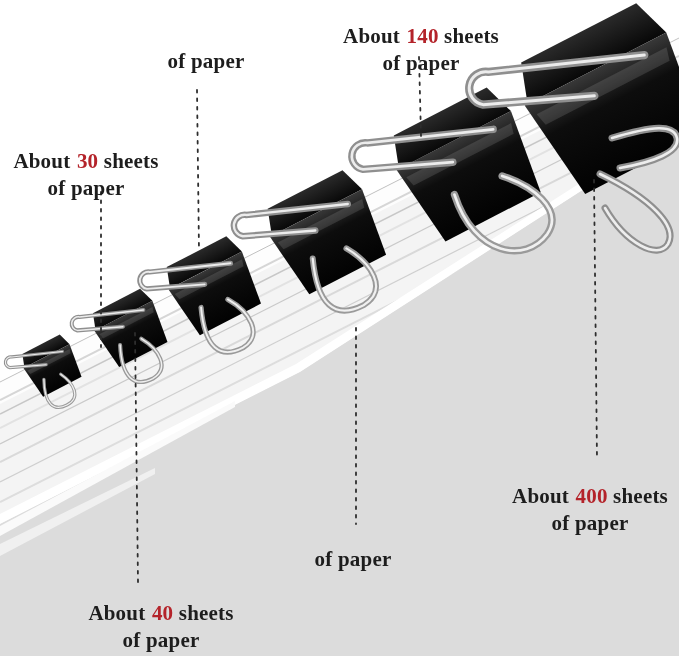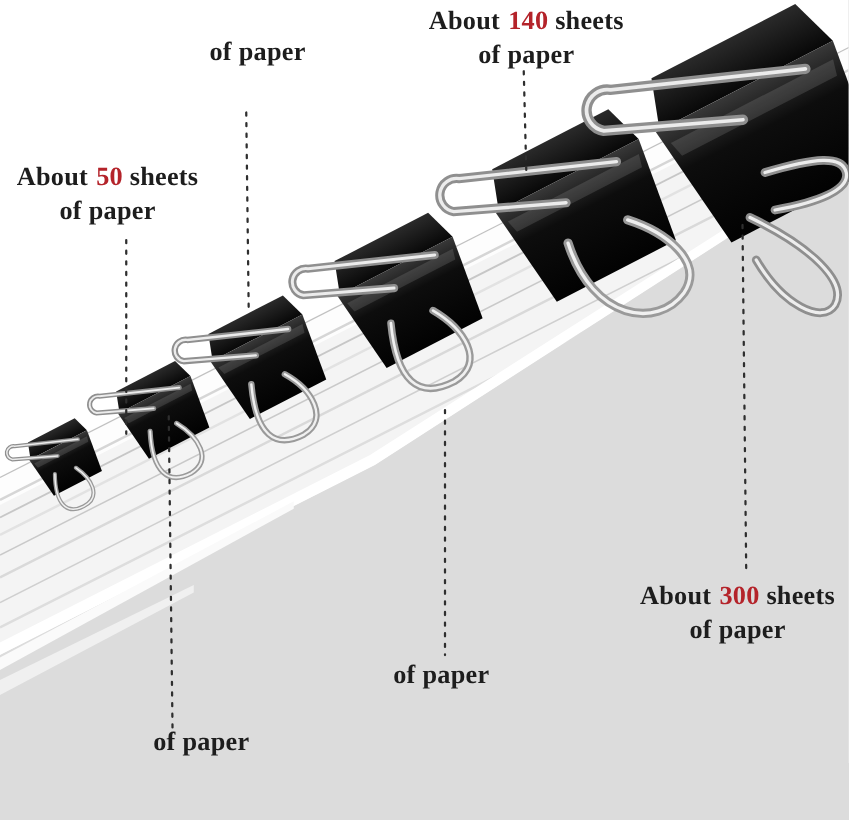--- a/index.html
+++ b/index.html
@@ -12,20 +12,21 @@
   }
   .stage svg{position:absolute;left:0;top:0;}
   .label{
     position:absolute;
     text-align:center;
     font-weight:bold;
     font-size:21px;
     line-height:27px;
     color:var(--text-black,#1d1d1d);
     letter-spacing:0.2px;
+    margin-top:20px;
   }
   .label .num{color:var(--num-red,#b4232a);margin:0 0.26em;}
   .label .pre{margin-right:0.05em;}
 </style>
 </head>
 <body>
 
 <div class="stage">
 
 <svg width="679" height="656" viewBox="0 0 679 656">
@@ -135,39 +136,40 @@
     <line x1="101" y1="192" x2="101" y2="347"></line>
     <line x1="197" y1="90" x2="199" y2="251"></line>
     <line x1="419" y1="57" x2="421" y2="136"></line>
     <line x1="135" y1="333" x2="138" y2="582"></line>
     <line x1="356" y1="328" x2="356" y2="524"></line>
     <line x1="594" y1="180" x2="597" y2="459"></line>
   </g>
 </svg>
 
   <div class="label" style="left:0px;   top:128px; width:172px;">
-    <div><span class="pre">About</span><span class="num">50</span><span class="post">sheets</span></div>
+    <div><span class="pre">About</span><span class="num">30</span><span class="post">sheets</span></div>
     <div>of paper</div>
   </div>
 
   <div class="label" style="left:110px; top:28px;  width:192px;">
     <div>of paper</div>
   </div>
 
   <div class="label" style="left:324px; top:3px;   width:194px;">
     <div><span class="pre">About</span><span class="num">140</span><span class="post">sheets</span></div>
     <div>of paper</div>
   </div>
 
   <div class="label" style="left:55px;  top:580px; width:212px;">
+    <div><span class="pre">About</span><span class="num">40</span><span class="post">sheets</span></div>
     <div>of paper</div>
   </div>
 
   <div class="label" style="left:250px; top:526px; width:206px;">
     <div>of paper</div>
   </div>
 
   <div class="label" style="left:492px; top:463px; width:196px;">
-    <div><span class="pre">About</span><span class="num">300</span><span class="post">sheets</span></div>
+    <div><span class="pre">About</span><span class="num">400</span><span class="post">sheets</span></div>
     <div>of paper</div>
   </div>
 
 </div>
 
 </body></html>

